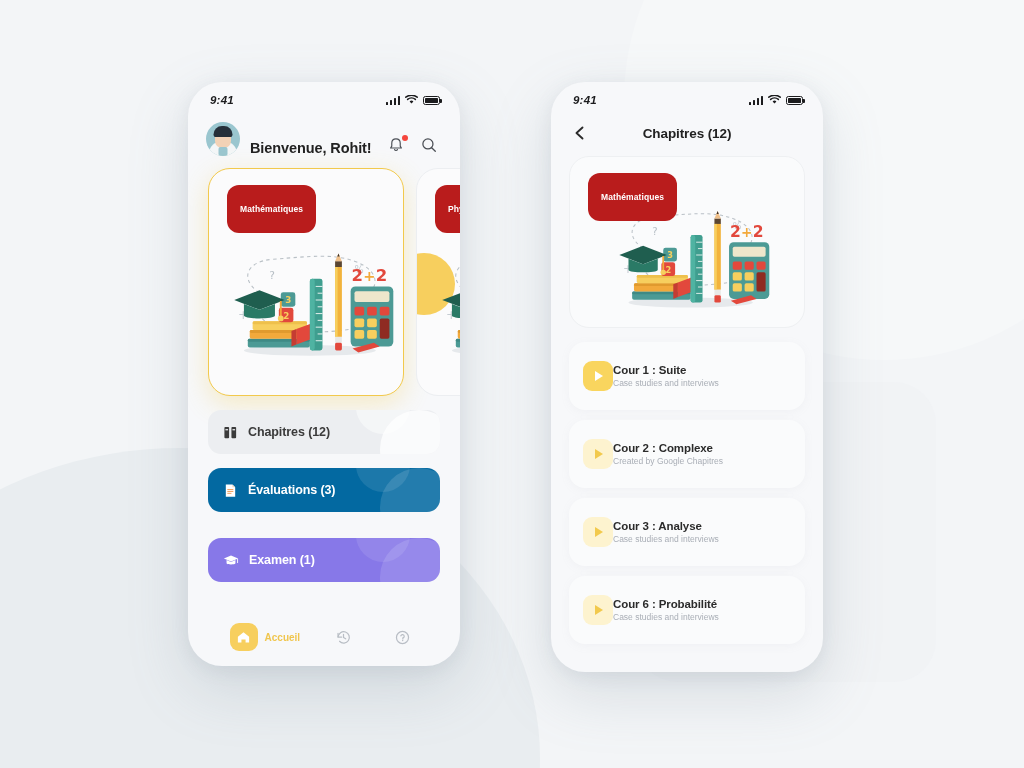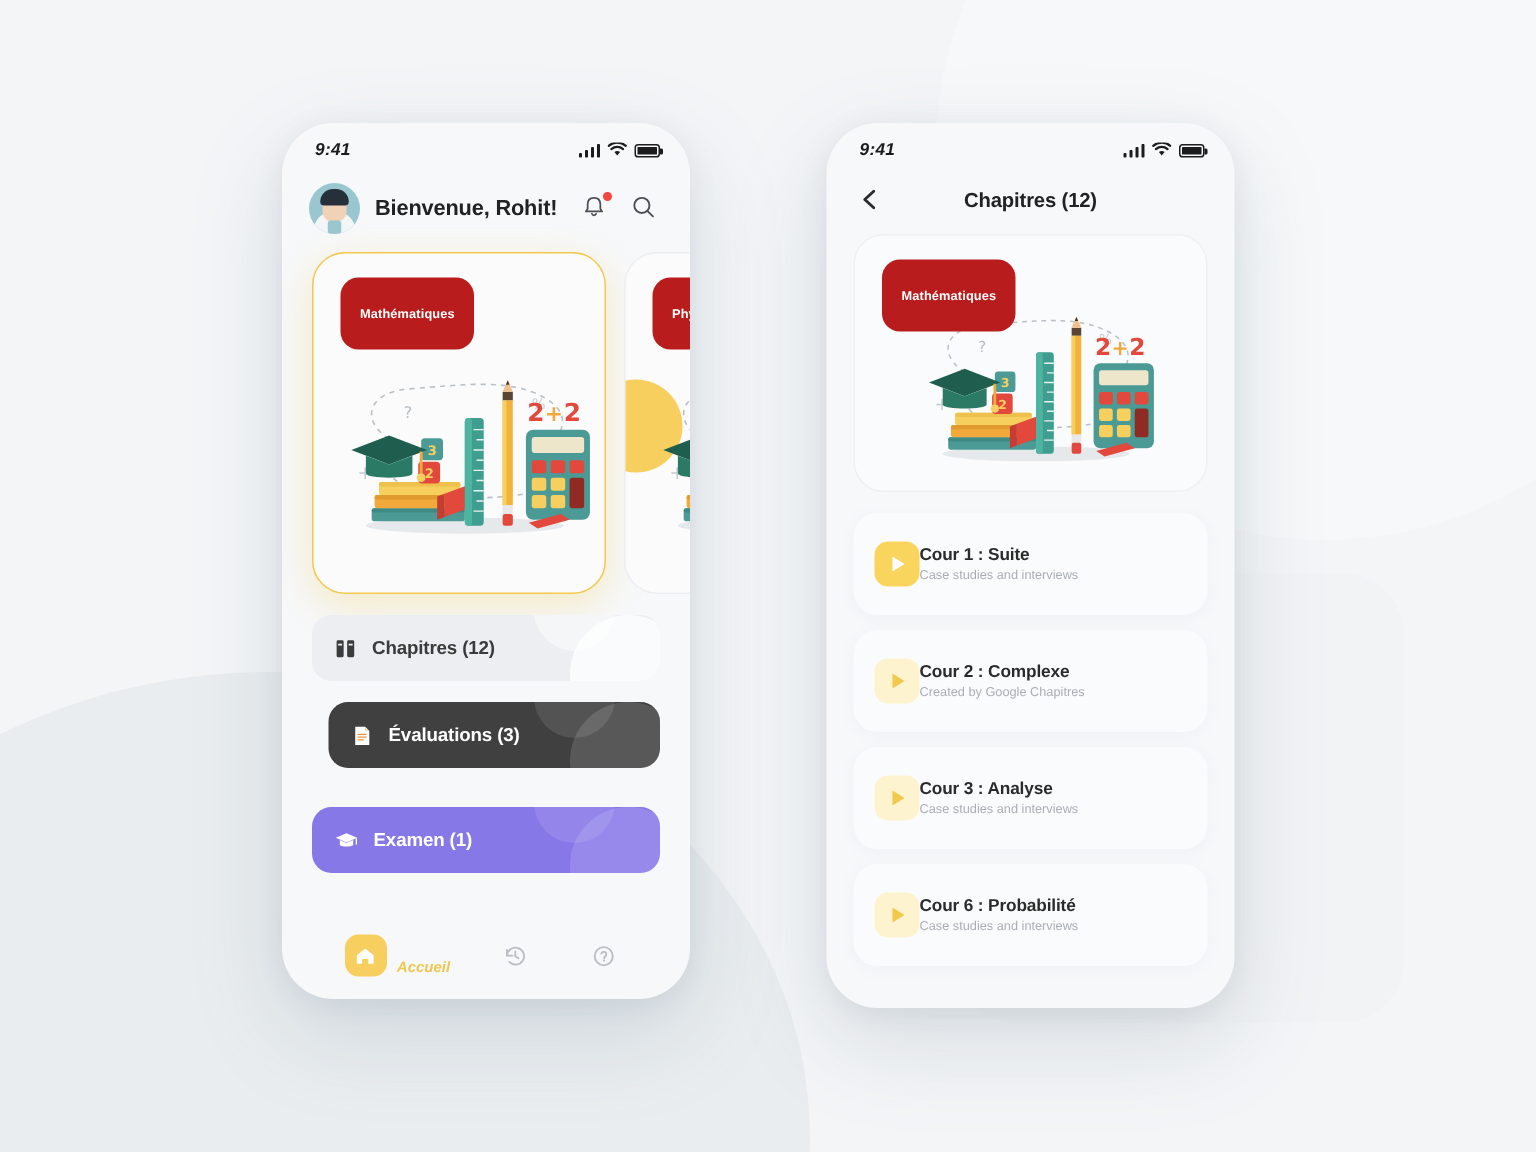--- a/index.html
+++ b/index.html
@@ -51,21 +51,21 @@
     width:17px; height:9px; border:1.2px solid #1c1c1e; border-radius:2.4px;
     position:relative; background:#1c1c1e; background-clip:content-box; padding:1px;
   }
   .batt:after {
     content:""; position:absolute; right:-3px; top:2.6px;
     width:1.6px; height:3.5px; background:#1c1c1e; border-radius:0 1px 1px 0;
   }
 
   
   .home-head {
-    display:flex; align-items:center; padding:10px 20px 8px 18px; gap:10px;
+    display:flex; align-items:flex-end; padding:10px 20px 8px 18px; gap:10px;
   }
   .avatar {
     width:34px; height:34px; border-radius:50%; background:#9ac6cf;
     position:relative; overflow:hidden; flex:0 0 auto;
   }
   .av-body { position:absolute; left:50%; bottom:-2px; transform:translateX(-50%);
     width:28px; height:17px; border-radius:13px 13px 0 0; background:#f3f6f7; }
   .av-face { position:absolute; left:50%; top:7px; transform:translateX(-50%);
     width:16px; height:19px; border-radius:8px 8px 7px 7px; background:#f2d2b6; }
   .av-hair { position:absolute; left:50%; top:4px; transform:translateX(-50%);
@@ -103,37 +103,37 @@
 
   
   .menu-wrap { padding:8px 20px 0 20px; display:flex; flex-direction:column; gap:14px; }
   .menu-btn {
     height:44px; border-radius:13px; display:flex; align-items:center;
     gap:10px; padding:0 15px; position:relative; overflow:hidden; cursor:pointer;
   }
   .menu-btn .mlabel { font-size:12.5px; font-weight:700; letter-spacing:-.1px; }
   .mb-chapitres { background:#eceef1; }
   .mb-chapitres .mlabel { color:#3b3b3b; }
-  .mb-eval { background:#404040;margin-left:11px; }
+  .mb-eval { background:#0369a1; }
   .mb-eval .mlabel, .mb-exam .mlabel { color:#fff; }
   .mb-exam { background:#8778e8;margin-top:12px; }
   .blobA { position:absolute; right:-18px; bottom:-34px; width:78px; height:78px;
     border-radius:50%; background:rgba(255,255,255,.13); }
   .blobB { position:absolute; right:30px; top:-30px; width:54px; height:54px;
     border-radius:50%; background:rgba(255,255,255,.10); }
   .mb-chapitres .blobA { background:rgba(255,255,255,.75); }
   .mb-chapitres .blobB { background:rgba(255,255,255,.45); }
 
   
   .tabbar {
     position:absolute; left:0; right:0; bottom:0; height:58px;
     display:flex; align-items:center; justify-content:space-around;
     padding:0 24px;
   }
-  .tab { display:flex; align-items:flex-end; gap:7px; cursor:pointer;font-style:italic; }
+  .tab { display:flex; align-items:center; gap:7px; cursor:pointer; }
   .tab-box {
     width:28px; height:28px; border-radius:9px; background:#f7cf5e;
     display:flex; align-items:center; justify-content:center;
   }
   .tab-label { font-size:10px; font-weight:700; color:#f0c64e; }
 
   
   .ch-head {
     display:flex; align-items:center; padding:12px 20px 10px 20px; position:relative;
   }

